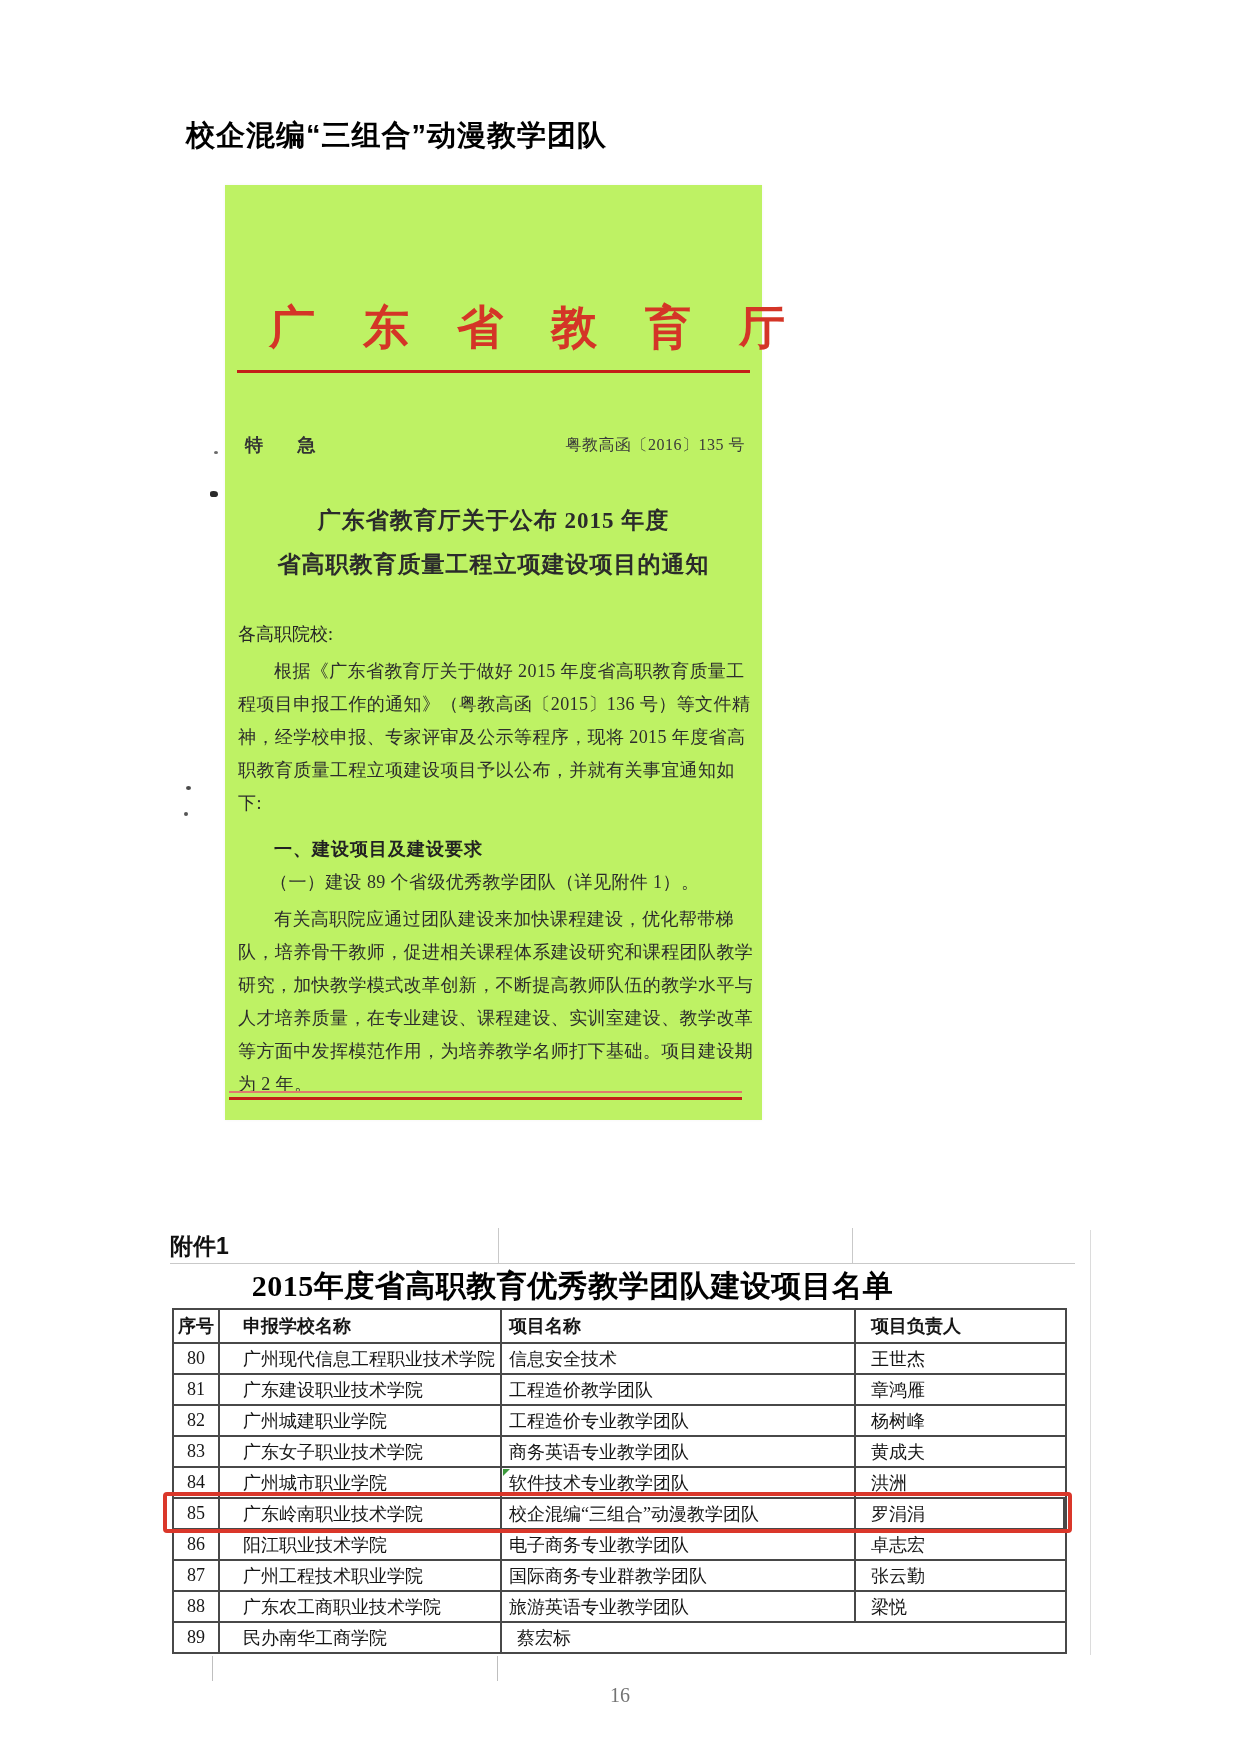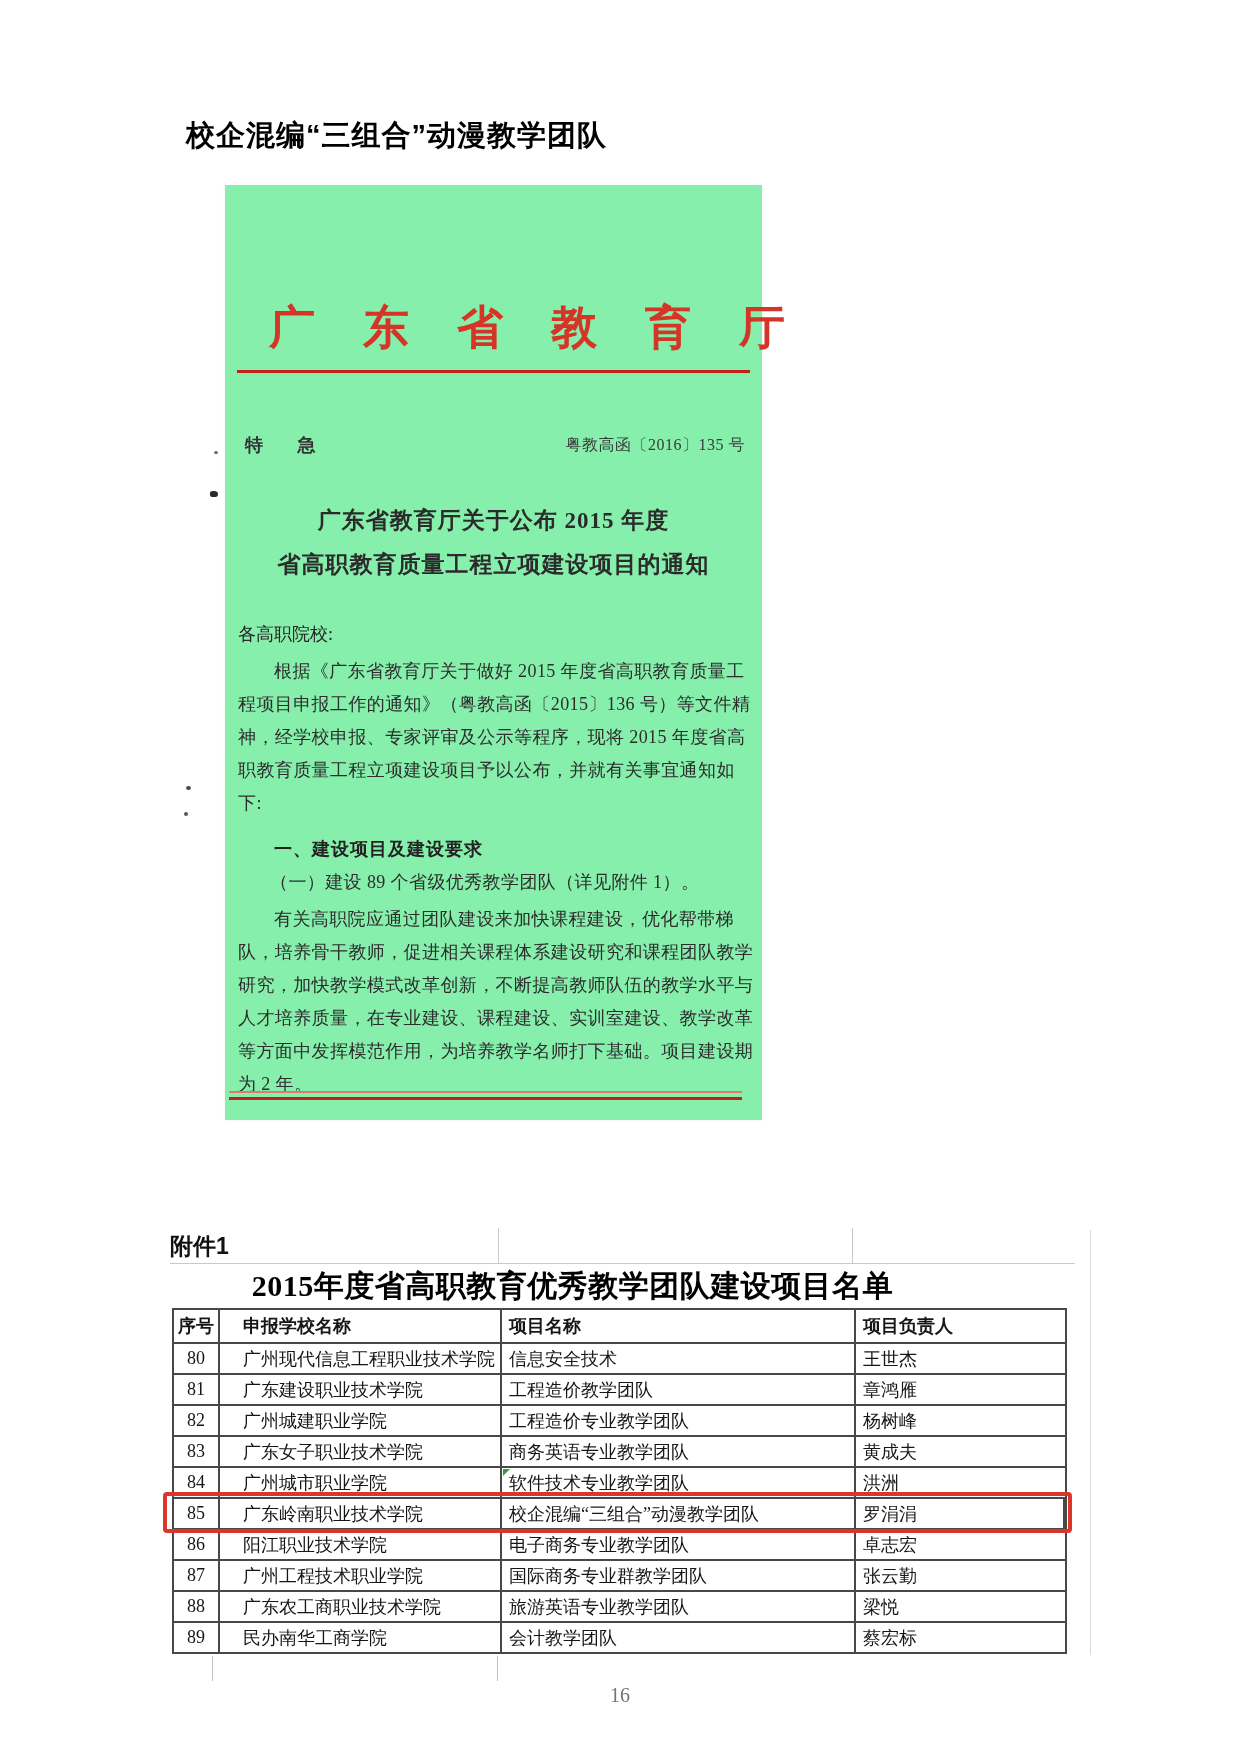--- a/index.html
+++ b/index.html
@@ -10,21 +10,21 @@
   
   .main-title {
     position:absolute; left:186px; top:120px; margin:0;
     font-family:"Liberation Sans", sans-serif;
     font-size:29px; font-weight:800; letter-spacing:1px; color:#000; line-height:1.1;
   }
 
   
   .scan {
     position:absolute; left:225px; top:185px; width:537px; height:935px;
-    background:#86efac; box-shadow:0 0 3px rgba(0,0,0,0.05);
+    background:#bef264; box-shadow:0 0 3px rgba(0,0,0,0.05);
     font-family:"Liberation Serif", serif; color:#262626;
   }
   .letterhead {
     position:absolute; top:112px; left:0; right:0; text-align:center;
     font-size:46px; font-weight:700; color:var(--seal-red);
     letter-spacing:48px; padding-left:44px; white-space:nowrap;
   }
   .rule-top {
     position:absolute; top:185px; left:12px; right:12px; height:3px;
     background:var(--rule-red);
@@ -104,21 +104,21 @@
   .grid .row:last-child { border-bottom:none; }
   .grid .cell {
     box-sizing:border-box; border-right:2px solid var(--table-border);
     font-size:18px; color:#161616; overflow:hidden; white-space:nowrap;
     display:flex; align-items:center; position:relative;
   }
   .grid .cell:last-child { border-right:none; }
   .grid .c0 { width:46px; justify-content:center; }
   .grid .c1 { width:282px; padding-left:23px; }
   .grid .c2 { width:354px; padding-left:7px; }
-  .grid .c3 { flex:1; padding-left:7px; }
+  .grid .c3 { flex:1; padding-left:15px; }
   .grid .hrow .cell { font-weight:700; height:32px; }
   .grid .drow .cell { height:29px; }
   .grid .row.highlight { position:relative; }
   .hl-box {
     position:absolute; left:-11px; right:-7px; top:-7px; bottom:-5px;
     border:4px solid var(--highlight-red); border-radius:4px;
     pointer-events:none; z-index:5;
   }
   .flag-tri {
     position:absolute; left:1px; top:1px; width:0; height:0;
@@ -238,20 +238,19 @@
       </div>
       <div class="row drow">
         <div class="cell c0">88</div>
         <div class="cell c1">广东农工商职业技术学院</div>
         <div class="cell c2">旅游英语专业教学团队</div>
         <div class="cell c3">梁悦</div>
       </div>
       <div class="row drow">
         <div class="cell c0">89</div>
         <div class="cell c1">民办南华工商学院</div>
-        <div class="cell c2">会计教学团队</div>
         <div class="cell c3">蔡宏标</div>
       </div>
     </div>
 
   <div class="page-number">16</div>
 
 </div>
 
 </body></html>

